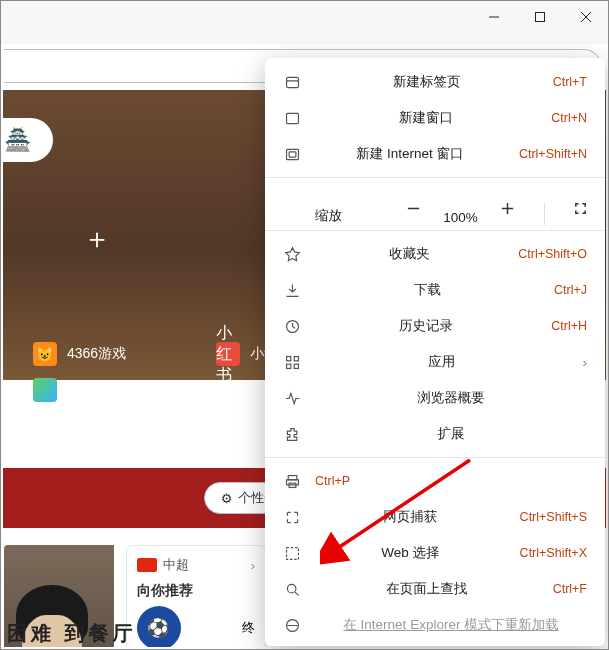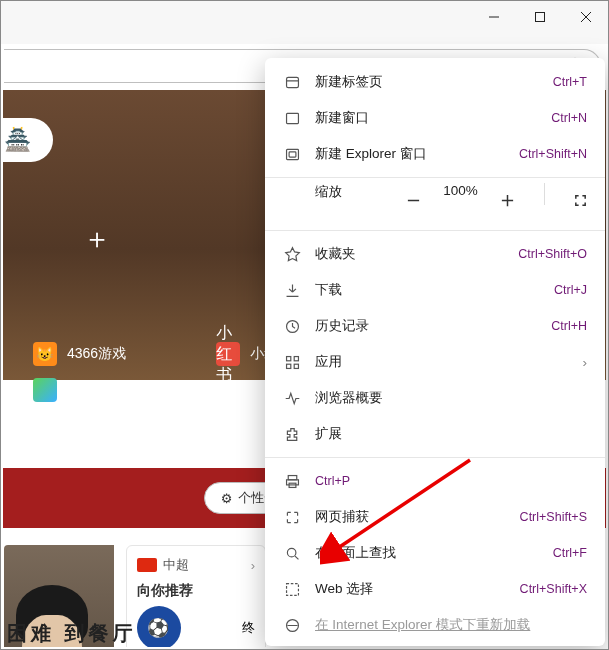--- a/index.html
+++ b/index.html
@@ -47,29 +47,29 @@
   .card { width:140px; background:#fff; border:1px solid #e5e5e5; border-radius:6px; padding:10px; font-size:13px; }
   .league { display:flex; align-items:center; gap:6px; color:#555; margin-bottom:8px; }
   .lg-flag { width:20px; height:14px; background:linear-gradient(180deg,#de2910 60%,#de2910); border-radius:2px; position:relative; }
   .team { display:flex; align-items:center; gap:10px; margin:6px 0; }
   .logo { width:44px; height:44px; border-radius:50%; background:#1b4aa0; display:flex; align-items:center; justify-content:center; color:#fff; font-size:18px; }
   .bottom-text { position:absolute; left:4px; bottom:0; font-size:20px; font-weight:700; color:#222; letter-spacing:4px; }
   .rec-title { font-size:14px; font-weight:600; color:#333; margin-bottom:6px; }
 
   
   .menu { position: absolute; top: 58px; right: 4px; width: 340px; bottom: 4px; background: #fff; box-shadow: 0 8px 28px rgba(0,0,0,.28); border-radius: 6px; padding: 6px 0; font-size: 13.5px; color: #222; overflow:hidden; }
-  .mi { height: 36px; display: flex; align-items: center; padding: 0 18px; gap: 14px; position:relative; }
+  .mi { height: 36px; display: flex; align-items: center; padding: 0 18px; gap: 14px; position:relative;text-align:center; }
   .mi .ico { width: 18px; height: 18px; flex: none; display:flex; align-items:center; justify-content:center; color:#555; }
   .mi .ico svg { width:17px; height:17px; stroke:currentColor; fill:none; stroke-width:1.4; }
   .mi .lbl { flex: 1; }
-  .mi .sc { color:#701a75; font-size:12.5px; }
+  .mi .sc { color:#c2410c; font-size:12.5px; }
   .mi .chev { color:#888; }
   .mi.disabled { color:#9a9a9a;text-decoration:underline; }
   .sep { height:1px; background:#e6e6e6; margin:5px 0; }
-  .zoom-row { height:42px; display:flex; align-items:flex-start; padding:0 14px 0 50px; gap:20px; }
+  .zoom-row { height:42px; display:flex; align-items:flex-end; padding:0 14px 0 50px; gap:20px; }
   .zoom-row .zlbl { flex:0 0 48px; }
   .zoom-row .spacer { flex:1; }
   .zbtn { width:34px; height:34px; display:flex; align-items:center; justify-content:center; color:#333; }
   .zbtn svg { width:15px; height:15px; stroke:currentColor; stroke-width:1.6; fill:none; }
   .zpct { width:50px; text-align:center; }
   .zdiv { width:1px; height:22px; background:#ddd; margin:0 6px; }
 
   
   .arrow-svg { position:absolute; pointer-events:none; }
 
@@ -232,21 +232,21 @@
     <span class="lbl">新建窗口</span>
     <span class="sc">Ctrl+N</span>
   </div>
   <div class="mi">
     <span class="ico">
         <svg viewBox="0 0 20 20">
           <rect x="3" y="4" width="14" height="12" rx="1"></rect>
           <rect x="6" y="7" width="8" height="6" rx="1"></rect>
         </svg>
       </span>
-    <span class="lbl">新建 Explorer 窗口</span>
+    <span class="lbl">新建 Internet 窗口</span>
     <span class="sc">Ctrl+Shift+N</span>
   </div>
   <div class="sep"></div>
   <div class="zoom-row">
     <span class="zlbl">缩放</span>
     <span class="spacer"></span>
     <div class="zbtn">
         <svg viewBox="0 0 16 16">
           <path d="M2 8h12"></path>
         </svg>
@@ -337,35 +337,35 @@
         <svg viewBox="0 0 20 20">
           <path d="M4 4h4M4 4v4M16 4h-4M16 4v4M4 16h4M4 16v-4M16 16h-4M16 16v-4"></path>
         </svg>
       </span>
     <span class="lbl">网页捕获</span>
     <span class="sc">Ctrl+Shift+S</span>
   </div>
   <div class="mi">
     <span class="ico">
         <svg viewBox="0 0 20 20">
+          <rect x="3" y="3" width="14" height="14" stroke-dasharray="3 2"></rect>
+        </svg>
+      </span>
+    <span class="lbl">Web 选择</span>
+    <span class="sc">Ctrl+Shift+X</span>
+  </div>
+  <div class="mi">
+    <span class="ico">
+        <svg viewBox="0 0 20 20">
           <circle cx="9" cy="9" r="5"></circle>
           <path d="M13 13l4 4"></path>
         </svg>
       </span>
     <span class="lbl">在页面上查找</span>
     <span class="sc">Ctrl+F</span>
-  </div>
-  <div class="mi">
-    <span class="ico">
-        <svg viewBox="0 0 20 20">
-          <rect x="3" y="3" width="14" height="14" stroke-dasharray="3 2"></rect>
-        </svg>
-      </span>
-    <span class="lbl">Web 选择</span>
-    <span class="sc">Ctrl+Shift+X</span>
   </div>
   <div class="mi disabled">
     <span class="ico">
         <svg viewBox="0 0 20 20">
           <circle cx="10" cy="10" r="7"></circle>
           <path d="M4 10h12"></path>
         </svg>
       </span>
     <span class="lbl">在 Internet Explorer 模式下重新加载</span>
   </div>

